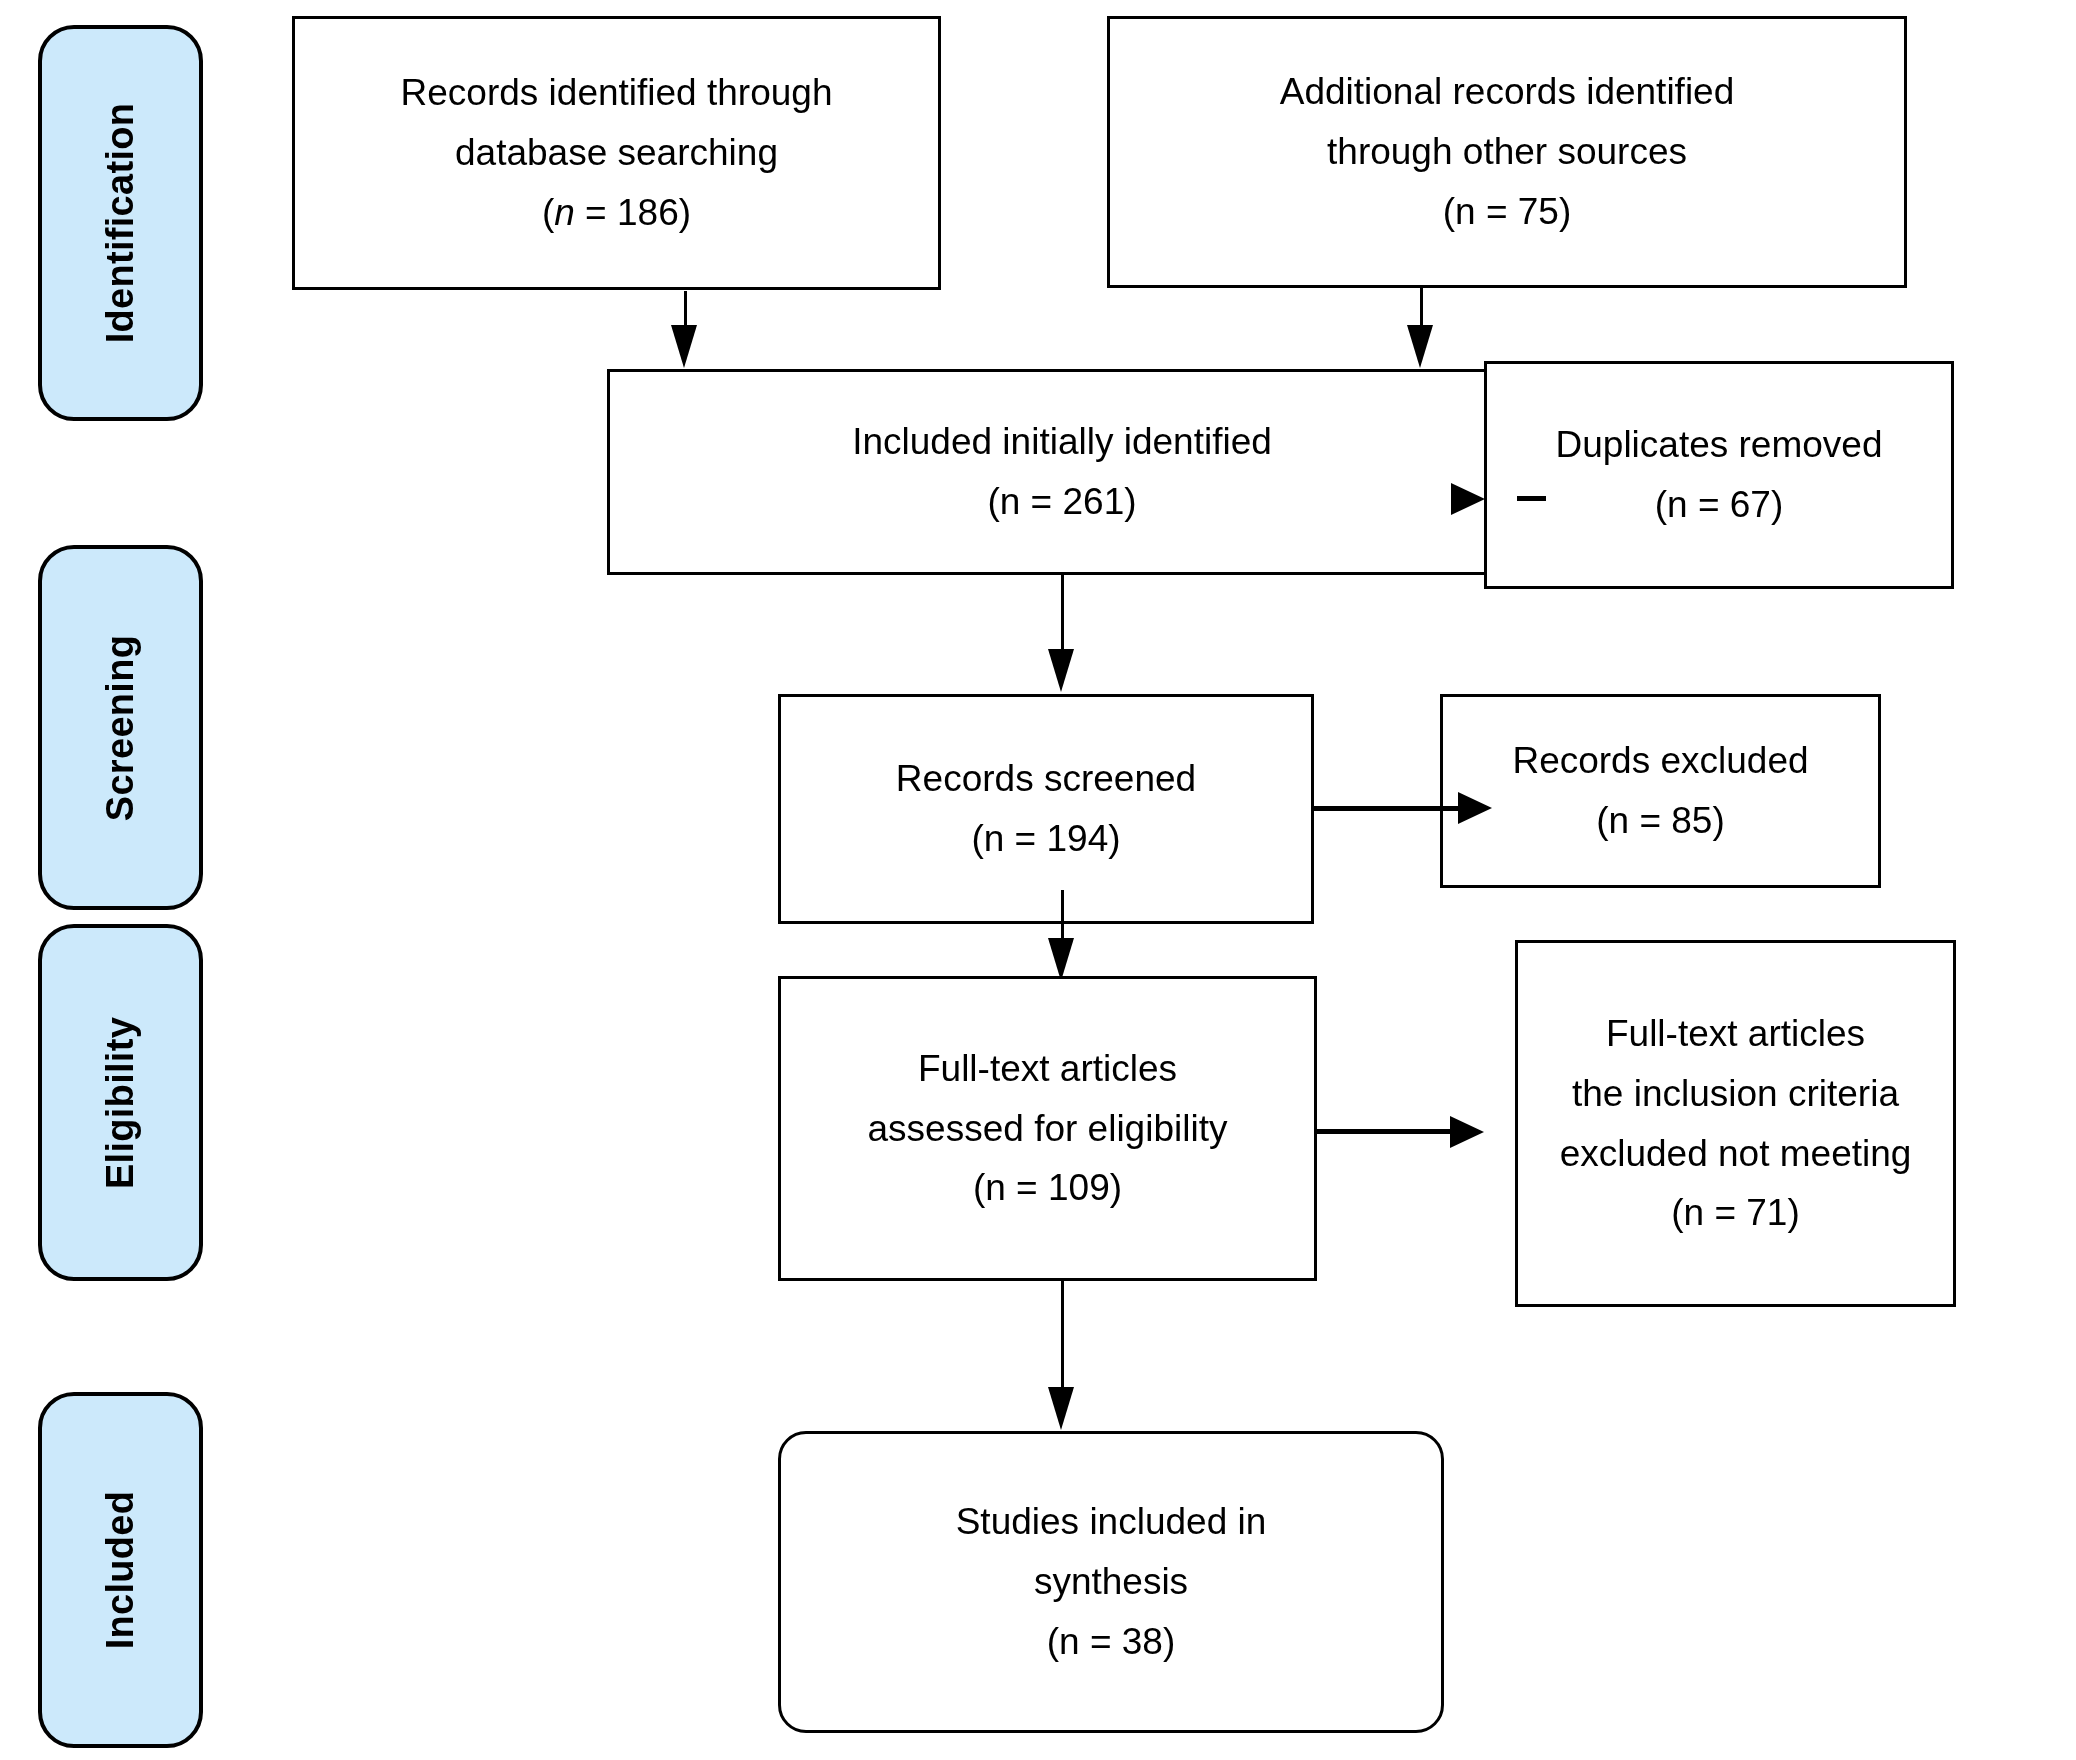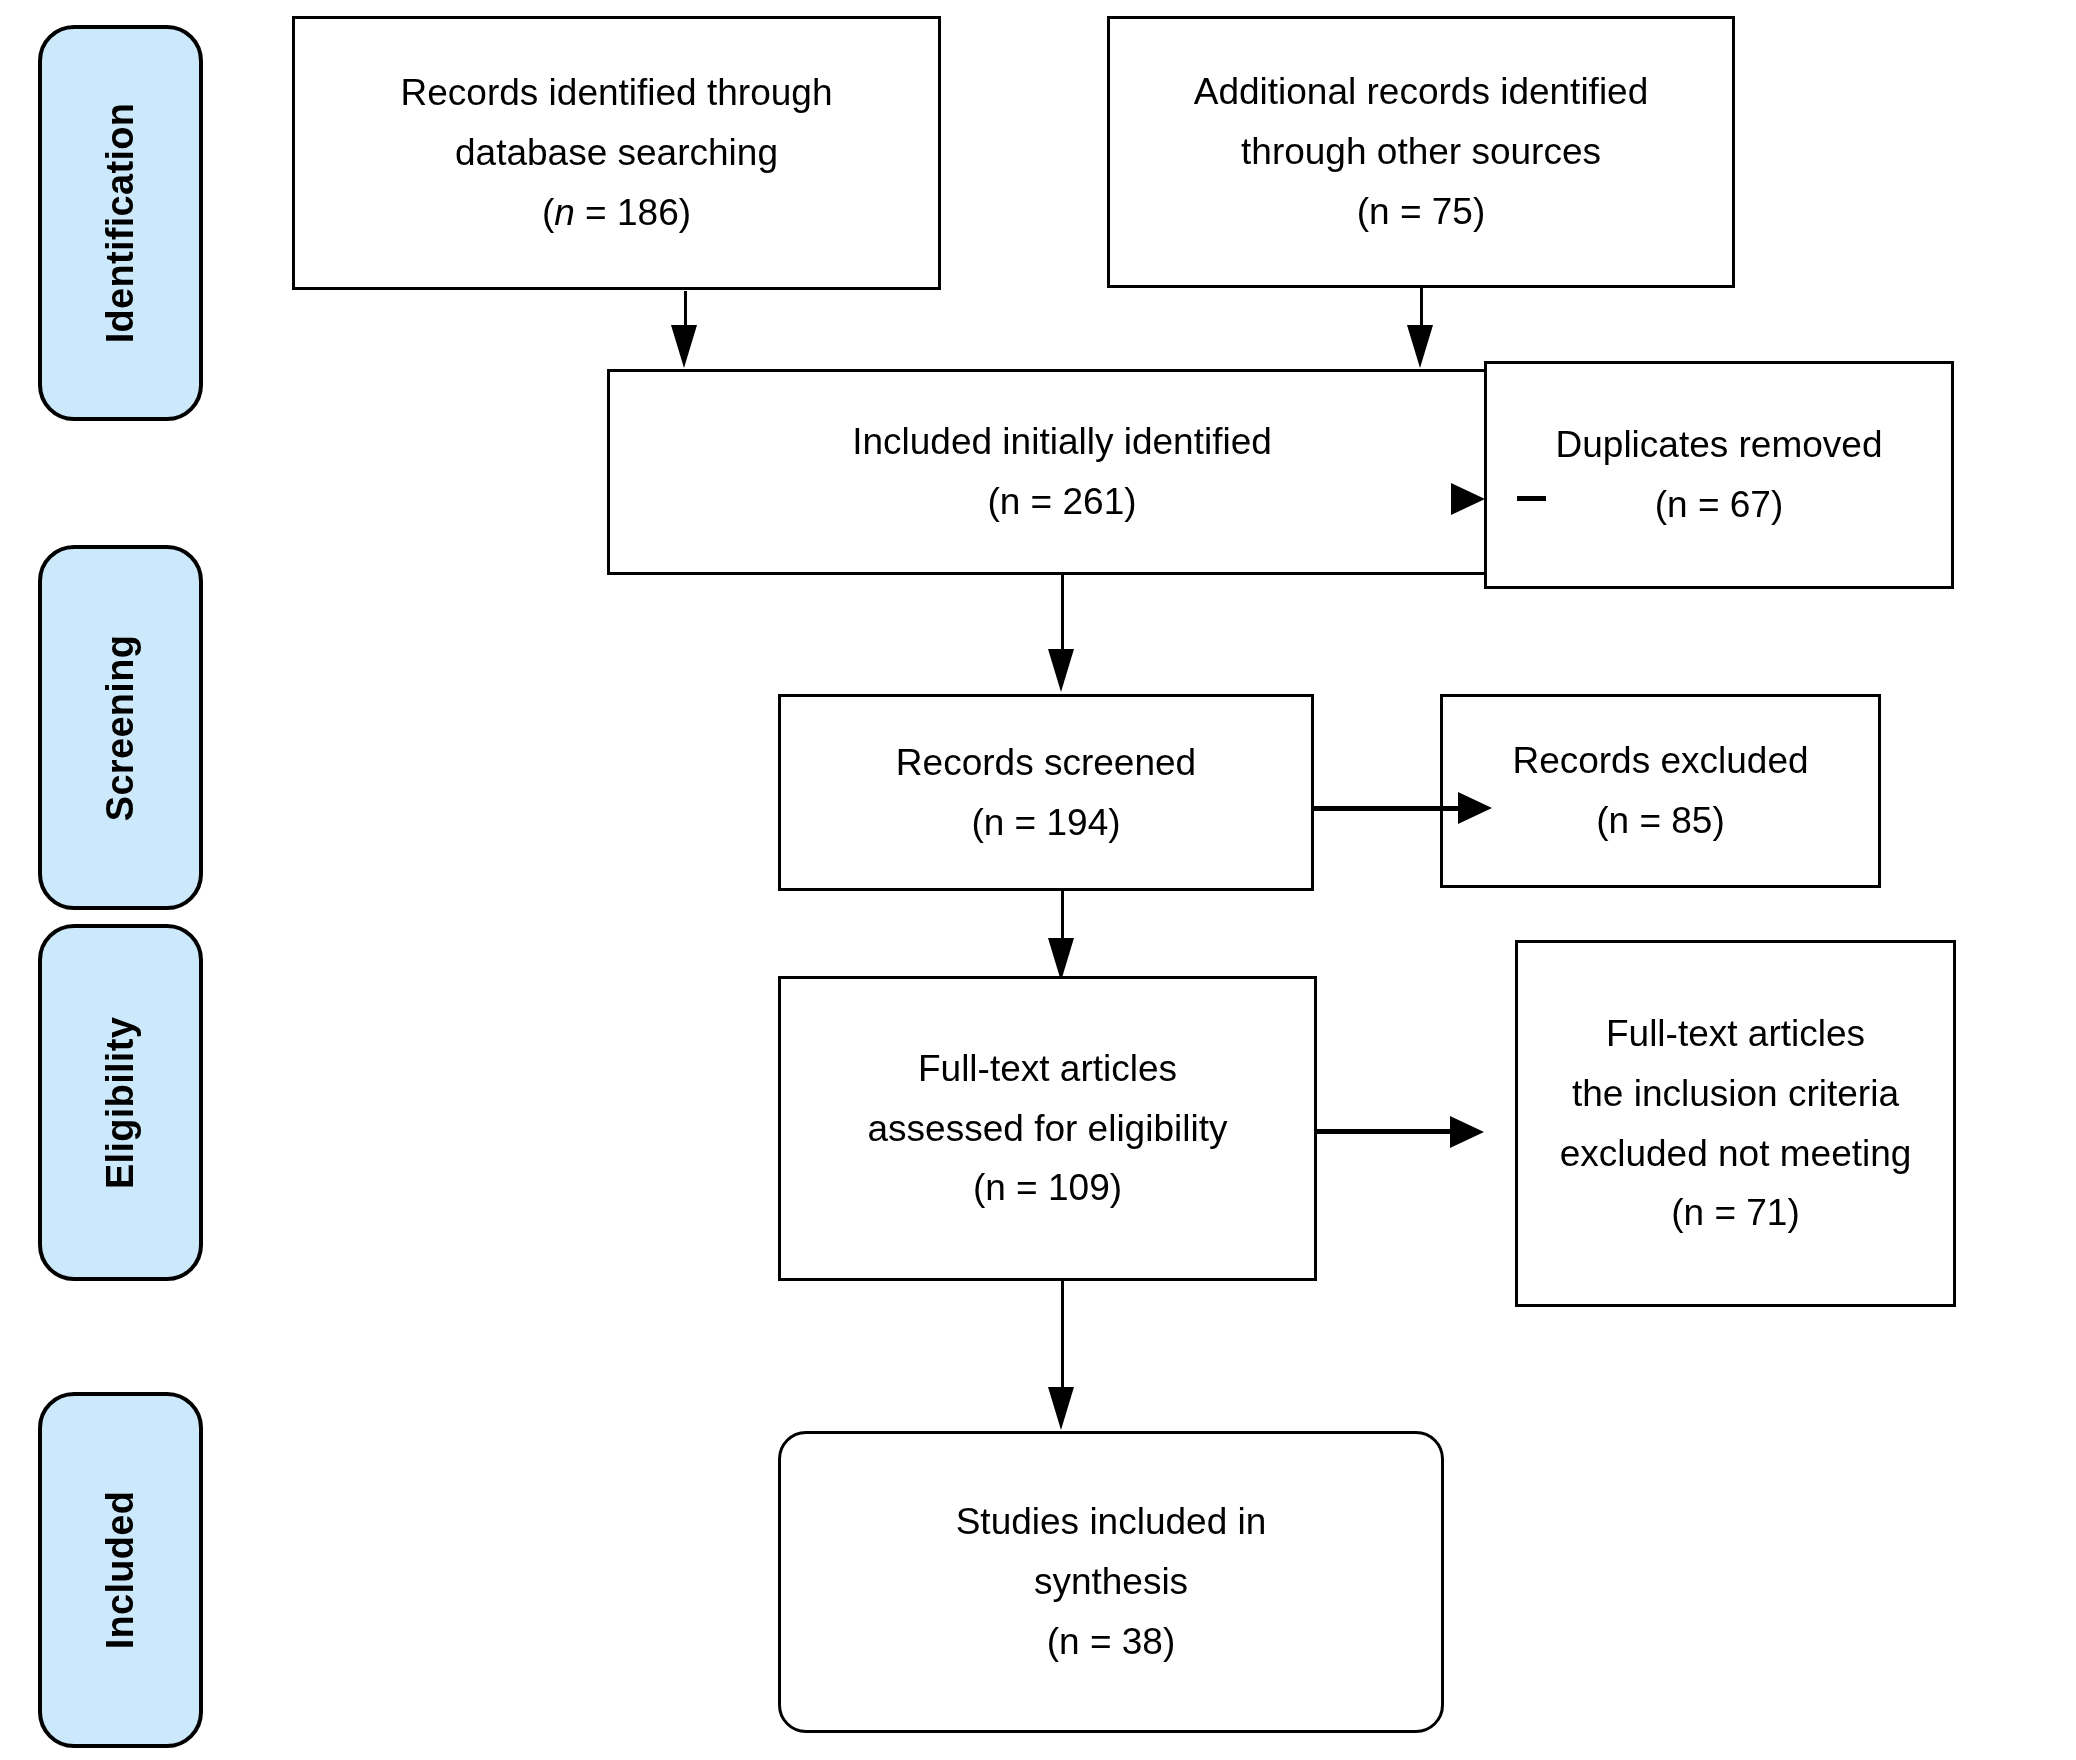--- a/index.html
+++ b/index.html
@@ -102,21 +102,21 @@
   <div class="phase-pill" style="left:38px; top:1392px; width:165px; height:356px;">
     <span class="phase-label">Included</span>
   </div>
 
   <div class="flow-box" style="left:292px; top:16.3px; width:649px; height:274px;">
     <span class="ln">Records identified through</span>
     <span class="ln">database searching</span>
     <span class="ln"><span>(</span><span class="n-italic">n</span><span> = 186</span><span>)</span></span>
   </div>
 
-  <div class="flow-box" style="left:1107px; top:16.3px; width:628px; height:272px;">
+  <div class="flow-box" style="left:1107px; top:16.3px; width:800px; height:272px;">
     <span class="ln">Additional records identified</span>
     <span class="ln">through other sources</span>
     <span class="ln">(n = 75)</span>
   </div>
 
   <div class="conn-v" style="left:684px; top:291px; height:56px;"></div>
   <div class="arrow-down" style="left:671px; top:325px;"></div>
 
   <div class="conn-v" style="left:1420px; top:288px; height:58px;"></div>
   <div class="arrow-down" style="left:1407px; top:325px;"></div>
@@ -130,21 +130,21 @@
     <span class="ln">Duplicates removed</span>
     <span class="ln">(n = 67)</span>
   </div>
 
   <div class="conn-h" style="left:1517px; top:496px; width:29px;"></div>
   <div class="arrow-right" style="left:1451px; top:483px;"></div>
 
   <div class="conn-v" style="left:1061px; top:575px; height:81px;"></div>
   <div class="arrow-down" style="left:1048px; top:649px;"></div>
 
-  <div class="flow-box" style="left:778px; top:694px; width:536px; height:197px;">
+  <div class="flow-box" style="left:778px; top:694px; width:536px; height:230px;">
     <span class="ln">Records screened</span>
     <span class="ln">(n = 194)</span>
   </div>
 
   <div class="flow-box" style="left:1440px; top:694px; width:441px; height:194px;">
     <span class="ln">Records excluded</span>
     <span class="ln">(n = 85)</span>
   </div>
 
   <div class="conn-h" style="left:1314px; top:806px; width:145px;"></div>

